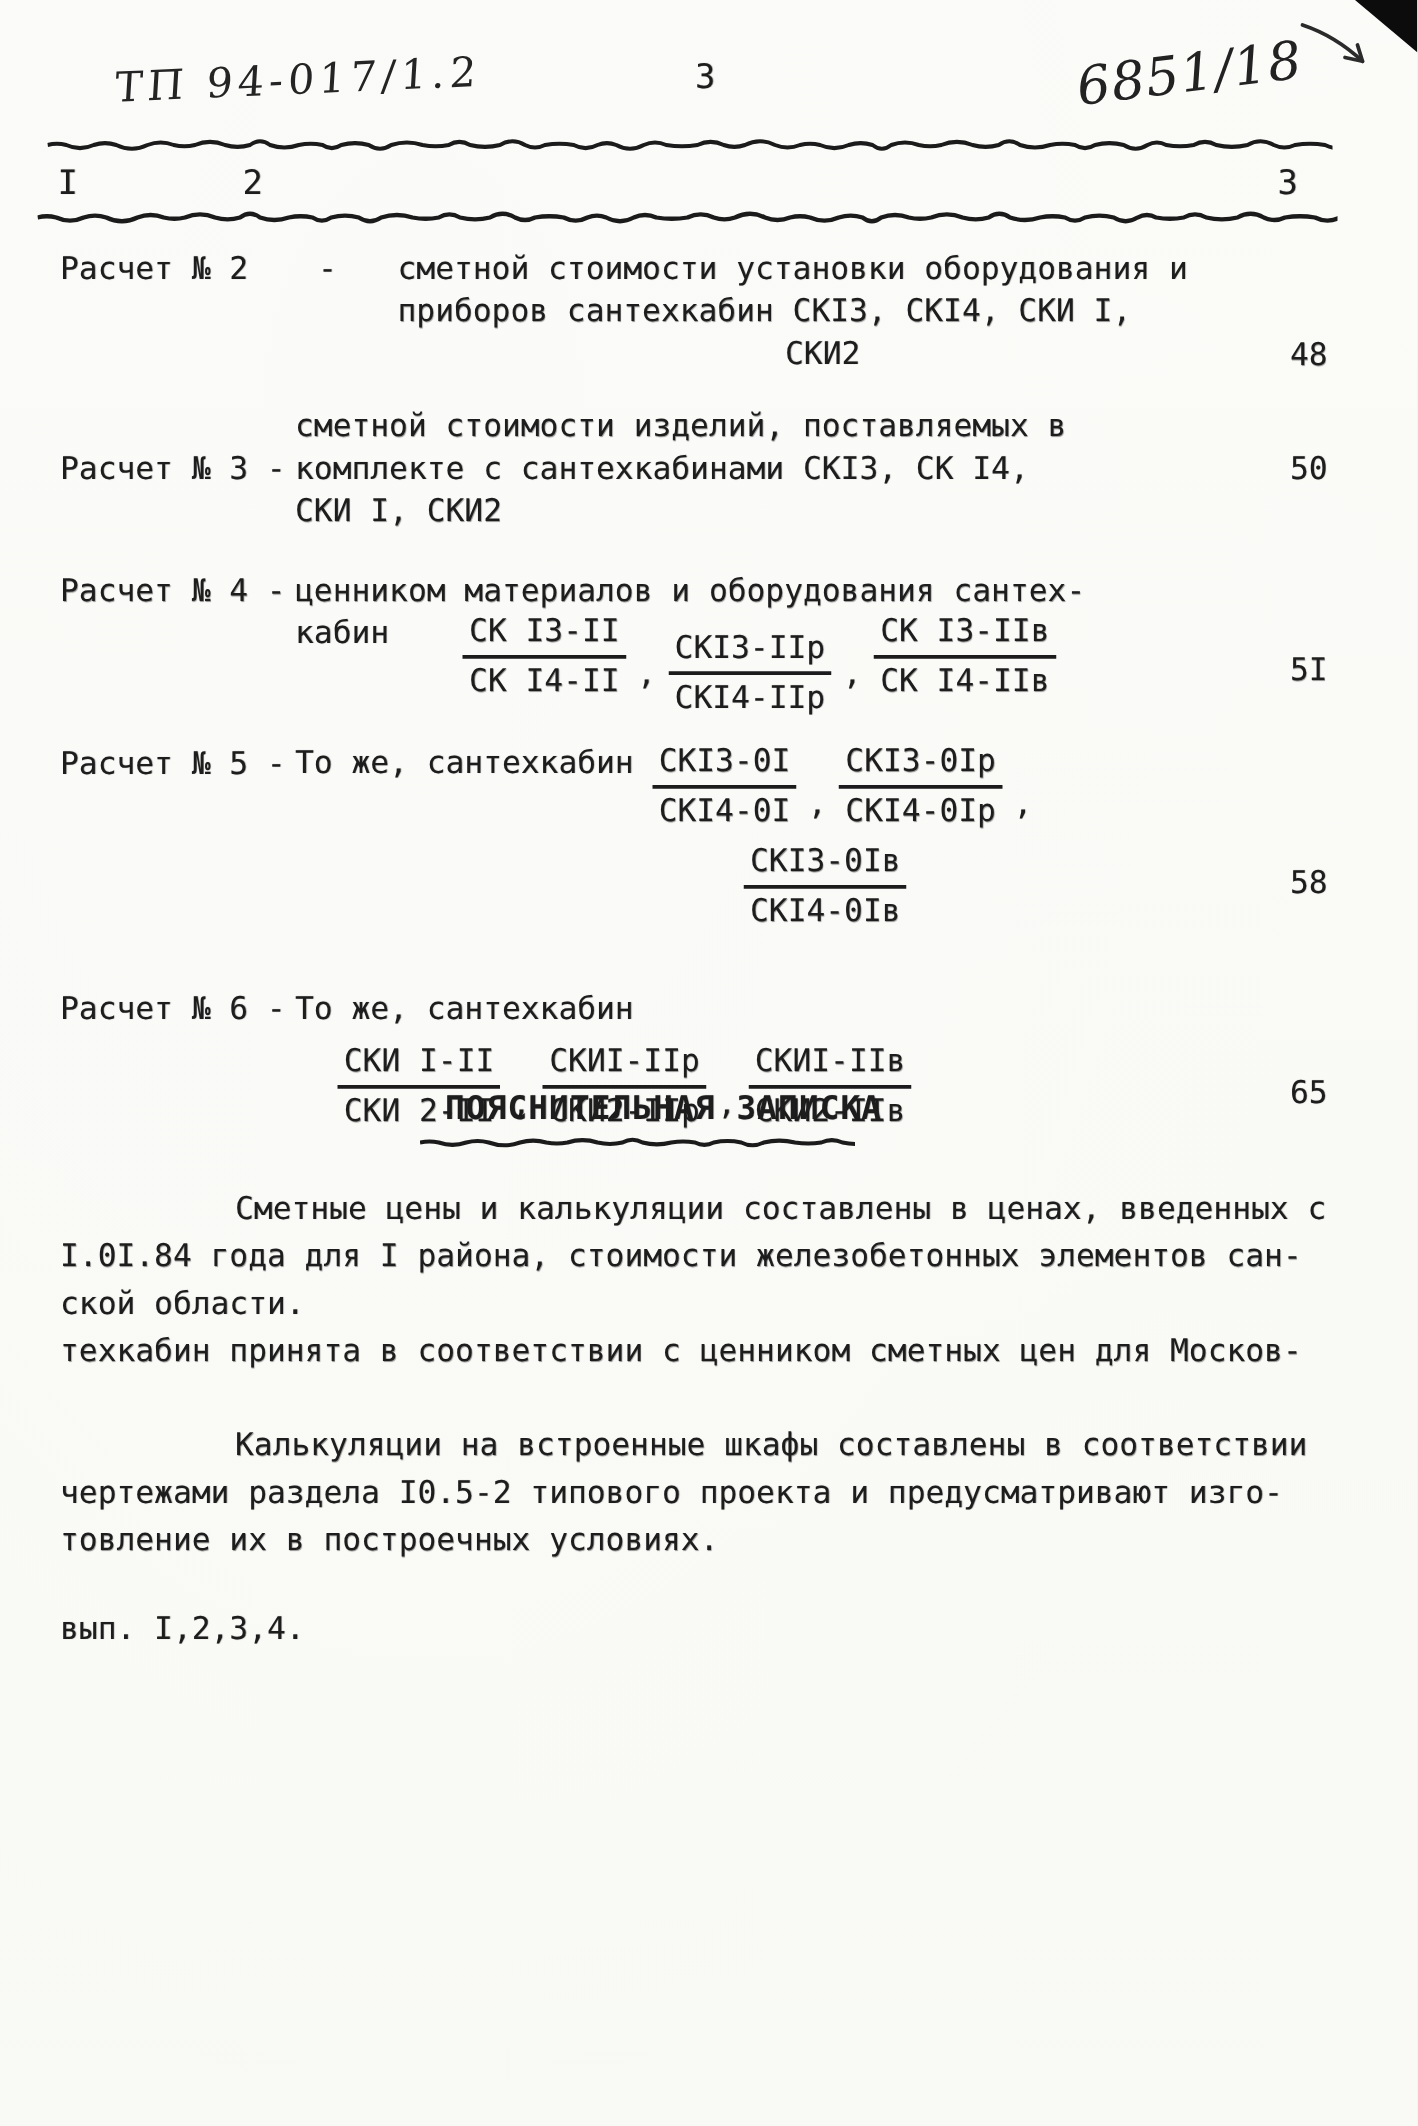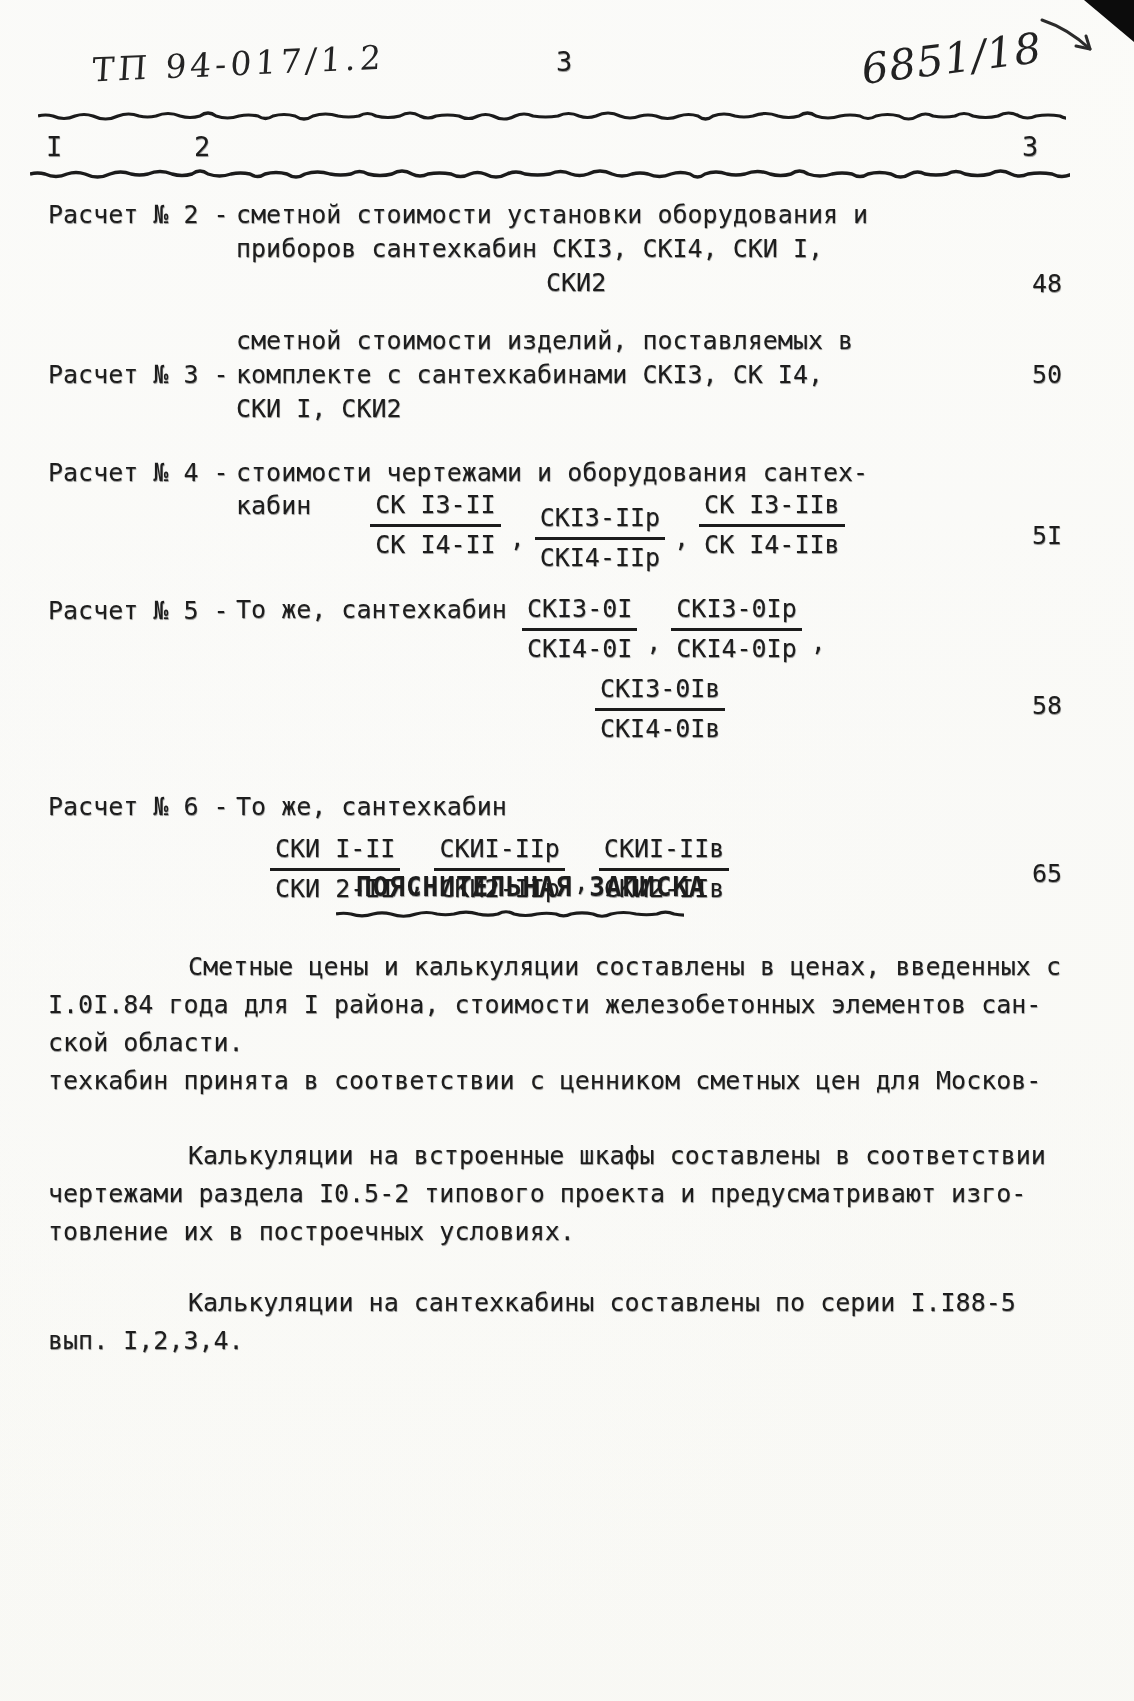--- a/index.html
+++ b/index.html
@@ -57,21 +57,21 @@
   
   .toc { position:absolute; left:48px; top:198px; width:1042px; font-size:25px; }
   .trow { display:flex; align-items:stretch; }
   .tlabel { width:158px; line-height:34px; white-space:nowrap; }
   .tdash  { width:30px; text-align:center; line-height:34px; }
   .tdesc  { flex:1; line-height:34px; }
   .tpage  { width:86px; text-align:center; display:flex; flex-direction:column; justify-content:flex-end; }
   .pb0 { padding-bottom:2px; } .pb8 { padding-bottom:10px; }
   .pb14 { padding-bottom:16px; } .pb22 { padding-bottom:24px; }
   .ind310 { padding-left:310px; }
-  .mb24 { margin-bottom:24px; } .mb30 { margin-bottom:30px;align-items:center; }
+  .mb24 { margin-bottom:24px;gap:41px; } .mb30 { margin-bottom:30px;align-items:center; }
   .mb34 { margin-bottom:34px; } .mb46 { margin-bottom:46px; }
 
   .fracline { display:flex; align-items:flex-start; line-height:30px; }
   .fracline .pre { margin-right:50px; line-height:32px; }
   .frac { display:inline-flex; flex-direction:column; align-items:center; margin:0 9px; white-space:nowrap; }
   .frac .num { padding:0 5px 4px; border-bottom:3px solid #1c1c1c; }
   .frac .den { padding:3px 5px 0; }
   .fcomma { margin-top:34px; width:16px; }
   .drop { transform:translateY(13px); }
   .fl2 { margin-top:10px; }
@@ -143,21 +143,21 @@
       </div>
       <div class="tpage pb0">
           <span class="typed">50</span>
         </div>
     </div>
 
     <div class="trow mb34">
       <span class="tlabel typed">Расчет № 4</span>
       <span class="tdash typed">-</span>
       <div class="tdesc">
-        <div class="typed">стоимости чертежами и оборудования сантех-</div>
+        <div class="typed">ценником материалов и оборудования сантех-</div>
         <div class="fracline">
           <span class="pre typed">кабин</span>
           <span class="frac typed">
             <span class="num">СК I3-II</span>
             <span class="den">СК I4-II</span>
           </span>
           <span class="fcomma typed">,</span>
           <span class="frac drop typed">
             <span class="num">СКI3-IIр</span>
             <span class="den">СКI4-IIр</span>
@@ -245,18 +245,17 @@
       <div class="pline typed">техкабин принята в соответствии с ценником сметных цен для Москов-</div>
     </div>
 
     <div class="para p2">
       <div class="pline first typed">Калькуляции на встроенные шкафы составлены в соответствии</div>
       <div class="pline typed">чертежами раздела I0.5-2 типового проекта и предусматривают изго-</div>
       <div class="pline typed">товление их в построечных условиях.</div>
     </div>
 
     <div class="para p3">
-      <div class="pline first typed">Калькуляции на сантехкабины составлены по серии I.I88-5</div>
       <div class="pline typed">вып. I,2,3,4.</div>
     </div>
   </div>
 
 </div>
 
 </body></html>

